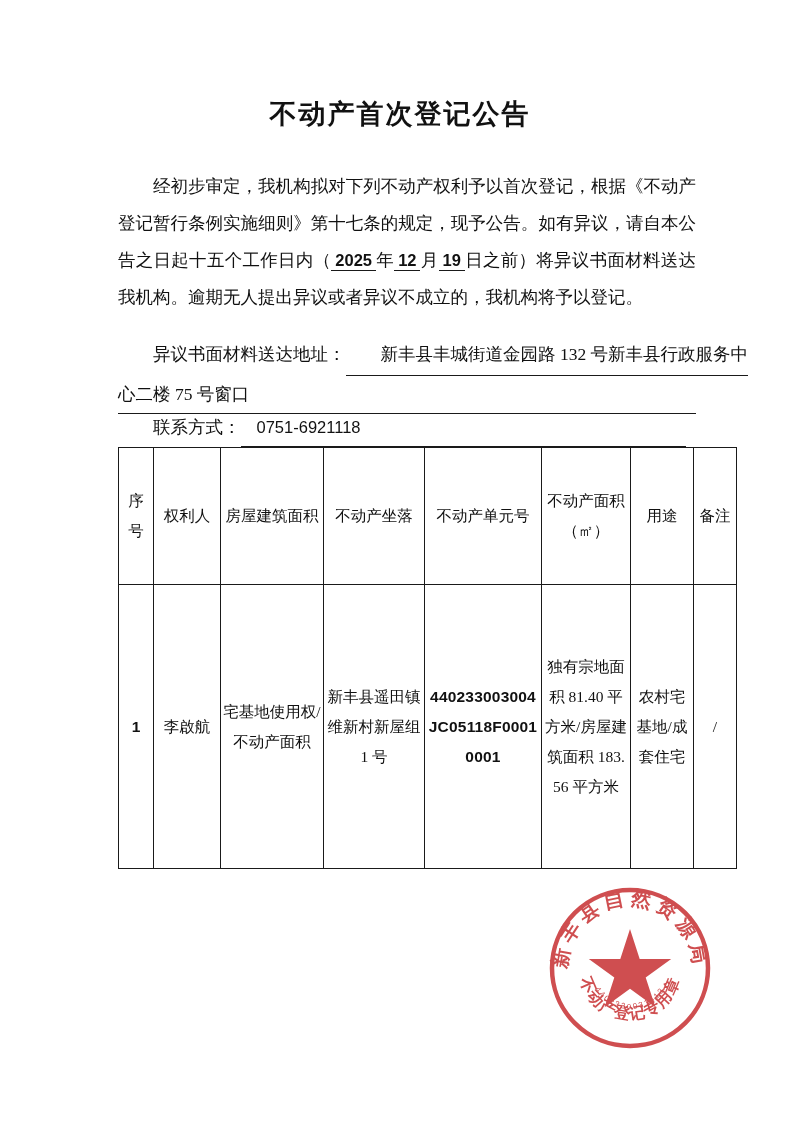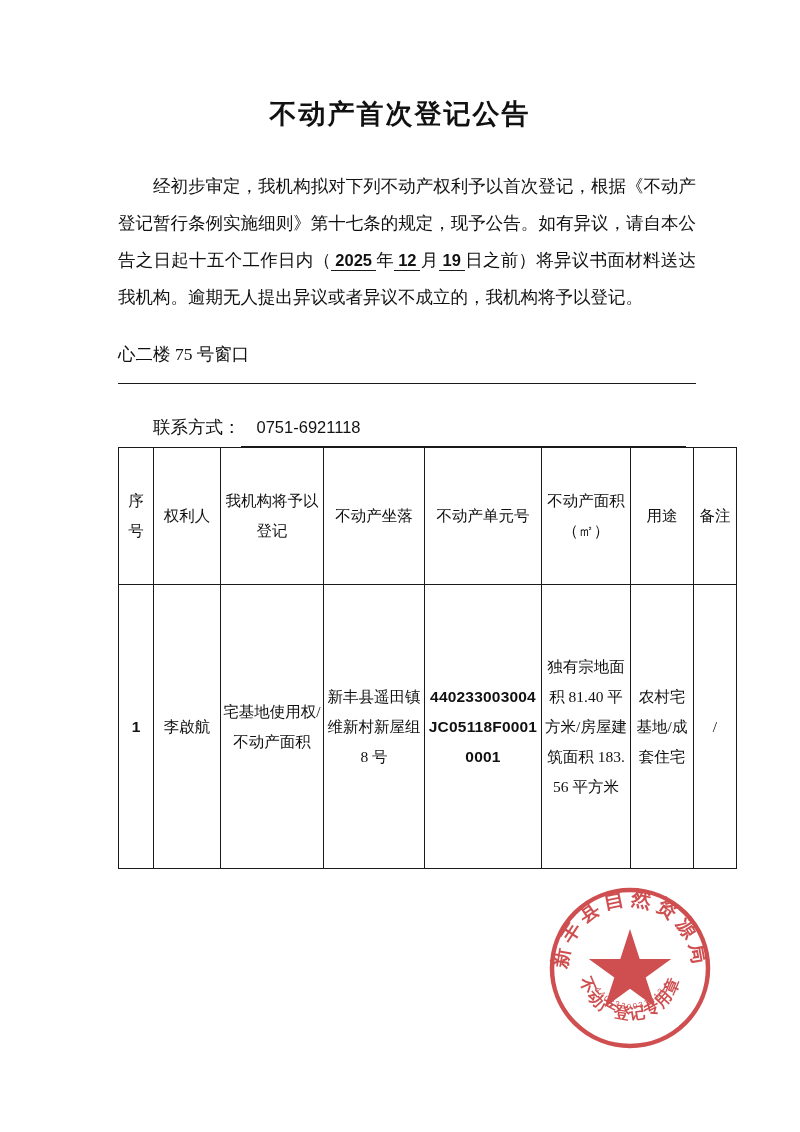--- a/index.html
+++ b/index.html
@@ -71,21 +71,21 @@
     white-space: nowrap;
   }
   .addr-underline {
     border-bottom: 1.3px solid #1a1a1a;
     display: inline-block;
     padding-bottom: 2px;
   }
   .addr-line2 {
     display: block;
     border-bottom: 1.3px solid #1a1a1a;
-    padding-bottom: 10px;
+    padding-bottom: 0;
     white-space: nowrap;
   }
 
   .contact-wrap {
     position: absolute;
     left: 118px;
     top: 410px;
     width: 578px;
     font-size: 17.5px;
     line-height: 34px;
@@ -191,46 +191,47 @@
 
 <div id="page">
 
   <div class="doc-title">不动产首次登记公告</div>
 
   <div class="body-block">
     <p class="para"><span>经初步审定，我机构拟对下列不动产权利予以首次登记，根据《不动产登记暂行条例实施细则》第十七条的规定，现予公告。如有异议，请自本公告之日起十五个工作日内（</span><span class="u">2025</span><span>年</span><span class="u">12</span><span>月</span><span class="u">19</span><span>日之前）将异议书面材料送达我机构。逾期无人提出异议或者异议不成立的，我机构将予以登记。</span></p>
   </div>
 
   <div class="addr-wrap">
+    <span class="addr-line1"><span>异议书面材料送达地址：</span><span class="addr-underline">新丰县丰城街道金园路 132 号新丰县行政服务中</span></span>
     <span class="addr-line2">心二楼 75 号窗口</span>
   </div>
 
   <div class="contact-wrap">
     <span class="contact-label">联系方式：</span><span class="contact-value">0751-6921118</span>
   </div>
 
   <table class="reg-table">
     <thead>
       <tr>
         <td class="col-seq">序号</td>
         <td class="col-owner">权利人</td>
-        <td class="col-type">我机构将予以登记</td>
+        <td class="col-type">房屋建筑面积</td>
         <td class="col-loc">不动产坐落</td>
         <td class="col-unit">不动产单元号</td>
         <td class="col-area">不动产面积（㎡）</td>
         <td class="col-use">用途</td>
         <td class="col-note">备注</td>
       </tr>
     </thead>
     <tbody>
       <tr>
         <td class="col-seq cell-seq">1</td>
         <td class="col-owner">李啟航</td>
         <td class="col-type">宅基地使用权/不动产面积</td>
-        <td class="col-loc">新丰县遥田镇维新村新屋组 8 号</td>
+        <td class="col-loc">新丰县遥田镇维新村新屋组 1 号</td>
         <td class="col-unit cell-unit">440233003004JC05118F00010001</td>
         <td class="col-area cell-area">独有宗地面积 81.40 平方米/房屋建筑面积 183.56 平方米</td>
         <td class="col-use">农村宅基地/成套住宅</td>
         <td class="col-note">/</td>
       </tr>
     </tbody>
   </table>
 
   <div class="seal">
     <svg width="170" height="170" viewBox="0 0 170 170" xmlns="http://www.w3.org/2000/svg">

